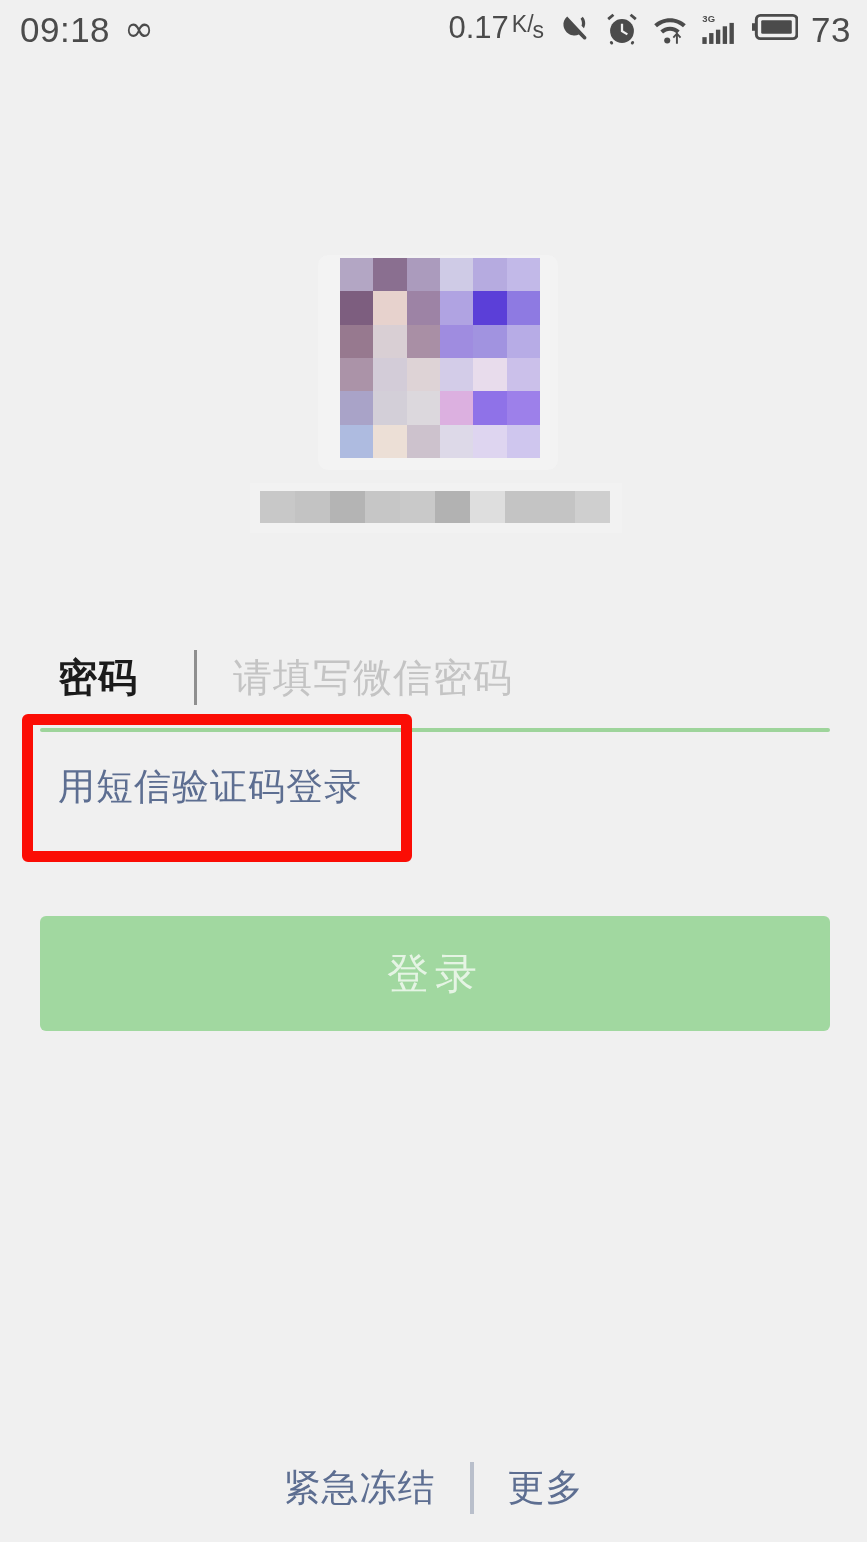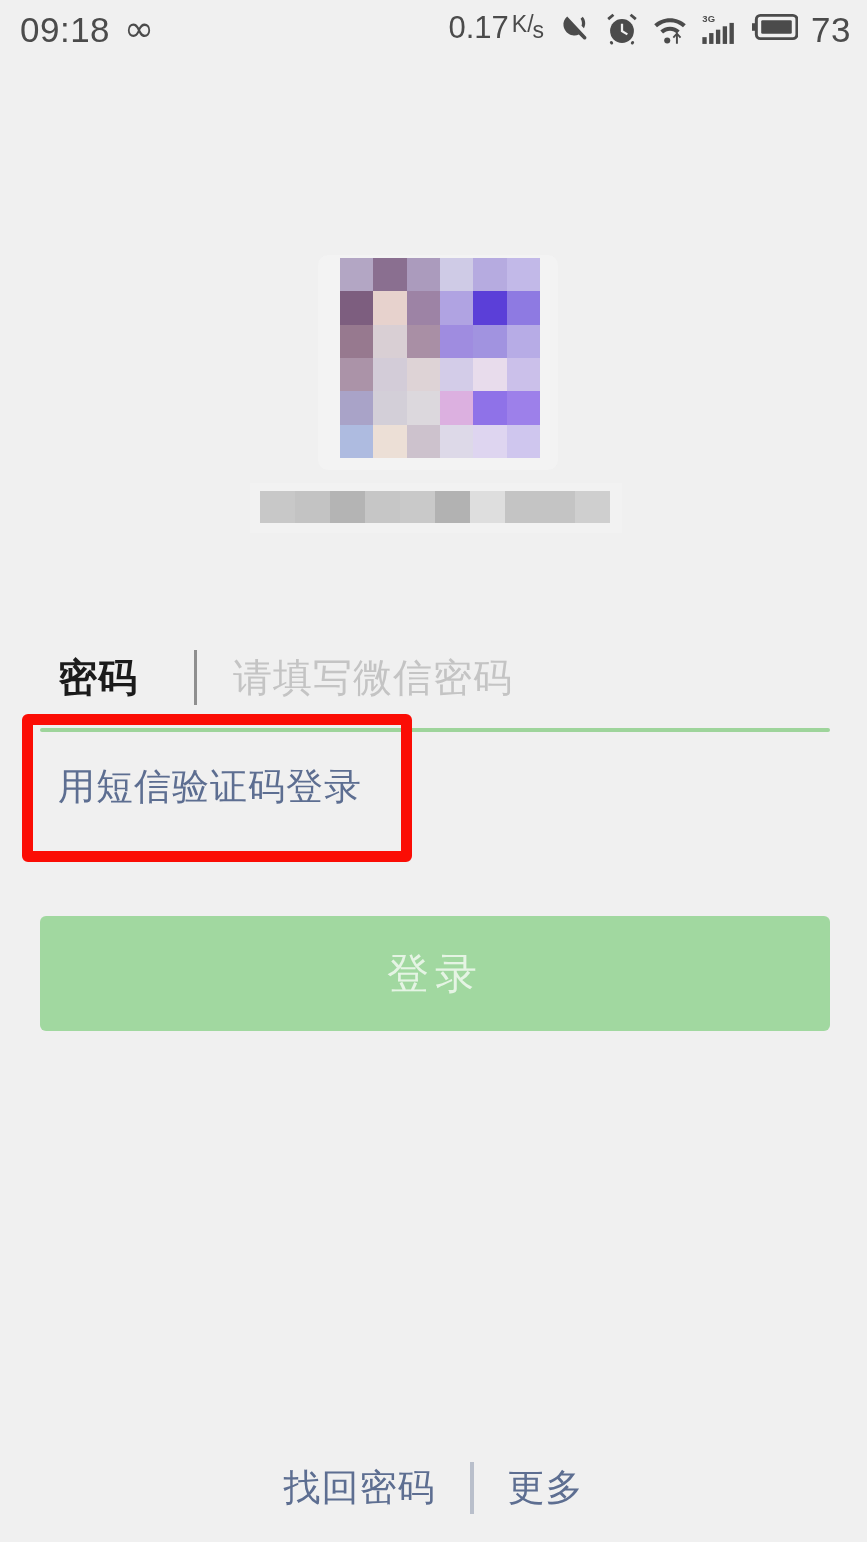--- a/index.html
+++ b/index.html
@@ -355,19 +355,19 @@
 
   <div id="pwd-underline"></div>
 
   <a id="sms-link">用短信验证码登录</a>
 
   <div id="annotation-box"></div>
 
   <button id="login-button">登录</button>
 
   <div id="footer-links">
-    <a class="footer-link">找回密码</a>
+    <a class="footer-link">紧急冻结</a>
     <span class="footer-sep"></span>
     <span class="footer-sep"></span>
     <a class="footer-link">更多</a>
   </div>
 
 </div>
 
 </body></html>

